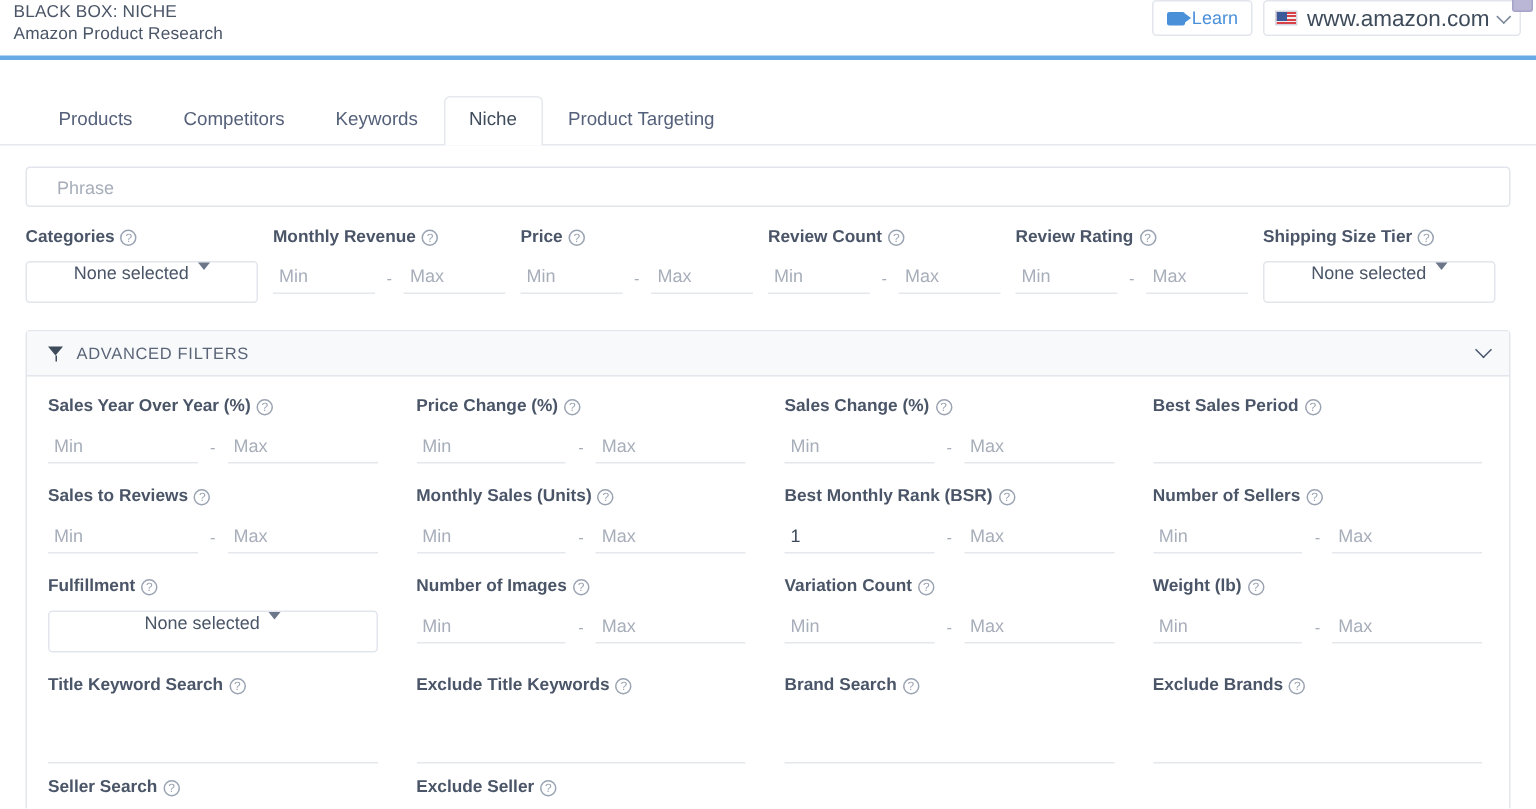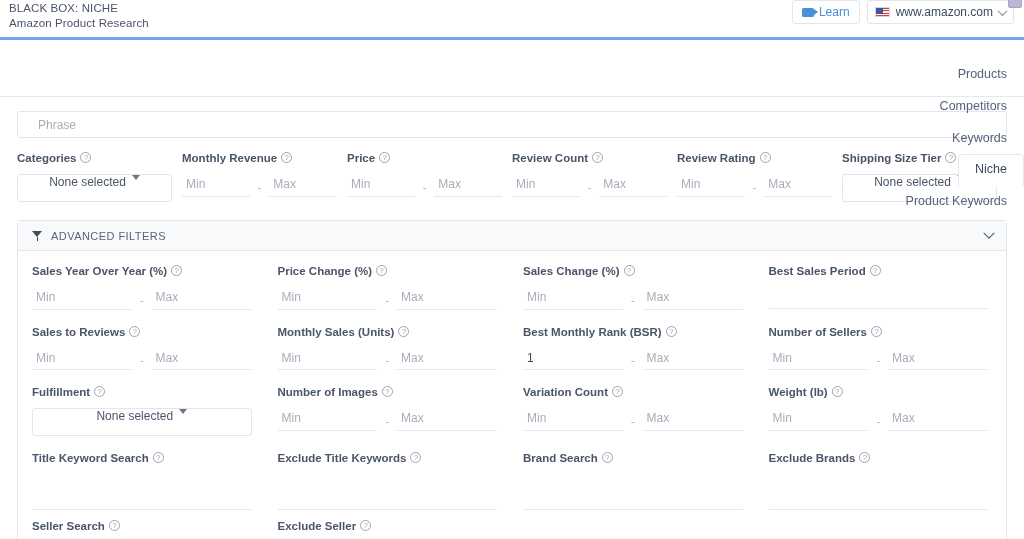--- a/index.html
+++ b/index.html
@@ -37,21 +37,21 @@
   }
   .cam:after {
     content:''; position:absolute; right:-4px; top:1px;
     border-top: 3.5px solid transparent; border-bottom: 3.5px solid transparent;
     border-left: 4px solid #4a90d9;
   }
   .marketplace {
     display: flex; align-items: center; gap: 6px;
     border: 1px solid #e2e6ec; border-radius: 3px;
     background: #fff; height: 24px; padding: 0 7px;
-    font-size: 12px; color: #3e4b5b; cursor: pointer;
+    font-size: 15px; color: #3e4b5b; cursor: pointer;
   }
   .flag {
     width: 15px; height: 10px; position: relative; overflow: hidden;
     border: .5px solid #d4d7dd; flex: 0 0 auto;
     background: linear-gradient(to bottom,
       #d9414a 0 14.2%, #f0f0f0 14.2% 28.5%, #d9414a 28.5% 42.8%,
       #f0f0f0 42.8% 57.1%, #d9414a 57.1% 71.4%, #f0f0f0 71.4% 85.7%, #d9414a 85.7% 100%);
   }
   .flag:before {
     content:''; position:absolute; left:0; top:0; width:7px; height:5.5px; background:#3c5a9a;
@@ -69,21 +69,20 @@
     content:''; position:absolute; right:-3px; top:-2px; width:7px; height:7px;
     border-radius: 50%; background:#4ec16a;
   }
 
   
   .tabbar {
     height: 38px; display: flex; align-items: flex-end;
     padding-left: 22px; background: #fff;
     border-bottom: 1px solid #e5e8ed;
     margin-top: 19px;
-    flex-direction: column;
   }
   .tab {
     font-size: 12.5px; color: #55617a;
     padding: 8px 16px 9px 16px; cursor: pointer;
     border: 1px solid transparent; border-bottom: none;
     border-radius: 4px 4px 0 0; position: relative;
     line-height: 1.1;
   }
   .tab.active {
     background: #fff; border-color: #e5e8ed; color: #3e4b5b;
@@ -105,21 +104,21 @@
   }
   .phrase::placeholder { color: #a7aeba; }
 
   
   .basic-row {
     display: flex; padding: 14px 9px 0 9px; gap: 0;
   }
   .bcell { flex: 1 1 0; padding-right: 10px; }
   .lbl {
     font-size: 11.5px; font-weight: bold; color: #4a5568;
-    display: flex; align-items: flex-start; gap: 4px; white-space: nowrap;
+    display: flex; align-items: flex-end; gap: 4px; white-space: nowrap;
     margin-bottom: 10px;
   }
   .q {
     width: 11px; height: 11px; border-radius: 50%;
     border: 1px solid #9aa3b2; color: #9aa3b2;
     font-size: 8px; font-weight: normal; line-height: 9px; text-align: center;
     flex: 0 0 auto; font-family: "Liberation Sans", sans-serif;
   }
   .minmax { display: flex; align-items: flex-end; gap: 0; }
   .uinput {
@@ -206,21 +205,21 @@
       </div>
     </div>
     <div class="corner-widget"></div>
   </div>
 
   <div class="tabbar">
     <div class="tab"><span>Products</span></div>
     <div class="tab"><span>Competitors</span></div>
     <div class="tab"><span>Keywords</span></div>
     <div class="tab active"><span>Niche</span></div>
-    <div class="tab"><span>Product Keywords</span></div>
+    <div class="tab"><span>Product Targeting</span></div>
   </div>
 
   <div class="body-pad">
 
     <div class="phrase-wrap">
       <input class="phrase" value="" placeholder="Phrase" style="">
     </div>
 
     <div class="basic-row">
 

